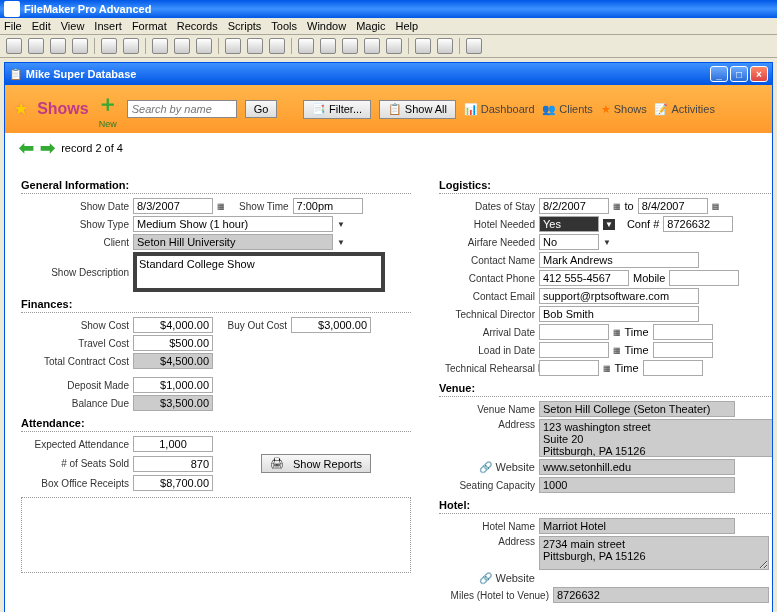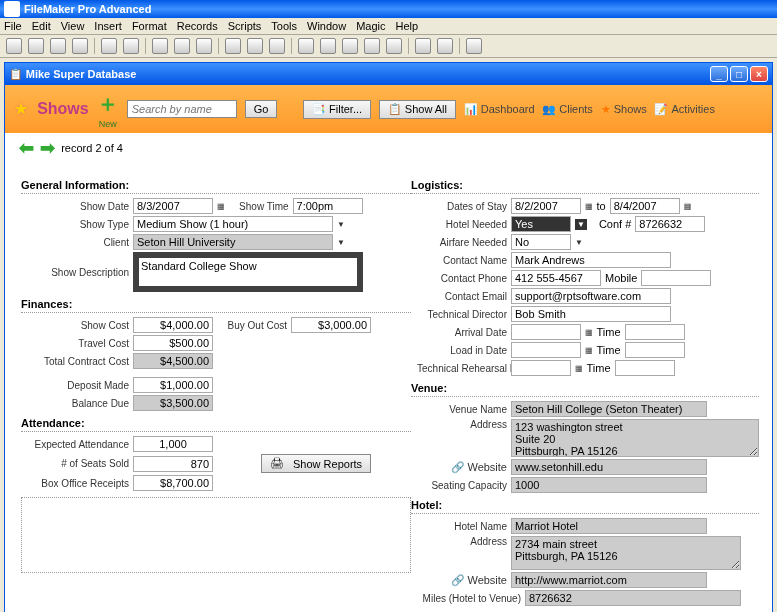--- a/index.html
+++ b/index.html
@@ -26,31 +26,31 @@
 .btn { background: linear-gradient(#f8f8f8,#ddd); border: 1px solid #888; padding: 2px 8px; cursor: pointer; display: inline-flex; align-items: center; gap: 3px; }
 .navlink { color: #444; display: inline-flex; align-items: center; gap: 3px; cursor: pointer; }
 .navstar { color: #f70; }
 
 .recnav { background: #fff; padding: 4px 14px; display: flex; align-items: center; gap: 6px; }
 .arrow { font-size: 18px; font-weight: bold; }
 .arrow.l { color: #3a3; }
 .arrow.r { color: #3a3; }
 
 .body { background: #fff; padding: 10px 16px; height: 470px; overflow: hidden; position: relative; }
-.cols { display: flex; }
+.cols { display: flex; gap: 28px; }
 .col { flex: 1; }
 .sect { font-weight: bold; border-bottom: 1px dotted #999; margin: 6px 0 4px; padding-bottom: 2px; }
 .row { display: flex; align-items: center; margin: 2px 0; gap: 4px; }
 .lbl { width: 108px; text-align: right; color: #333; font-size: 10px; }
 .lbl2 { width: 96px; text-align: right; color: #333; font-size: 10px; }
 .inp { border: 1px solid #aaa; background: #fff; padding: 1px 3px; height: 16px; }
 .inp.gr { background: #ccc; }
 .inp.dk { background: #333; color: #fff; }
 .w60 { width: 60px; } .w70 { width: 70px; } .w80 { width: 80px; } .w90 { width: 90px; } .w160 { width: 160px; } .w200 { width: 200px; } .w230 { width: 196px; }
-.ta { border: 6px solid #404040; width: 230px; height: 40px; padding: 2px; resize: none; }
+.ta { border: 4px solid #404040; width: 252px; height: 40px; padding: 2px; resize: none; }
 .tri { font-size: 8px; color: #333; }
 .bigbox { border: 1px dotted #999; width: 390px; height: 76px; margin-top: 6px; }
 </style>
 </head>
 <body>
 
 <div class="titlebar">
   <span class="icon"></span>
   <span>FileMaker Pro Advanced</span>
 </div>
@@ -308,21 +308,20 @@
             <span class="lbl2">Hotel Name</span>
           <input class="inp gr w230" value="Marriot Hotel" style="">
         </div>
         <div class="row" style="align-items:flex-start">
             <span class="lbl2">Address</span>
           <textarea class="inp gr" style="width: 230px; height: 34px; white-space: pre;">2734 main street
 Pittsburgh, PA 15126</textarea>
         </div>
         <div class="row">
             <span class="lbl2"><span>🔗</span> <span>Website</span></span>
-          <input class="inp gr w230" value="http://www.marriot.com" style="">
         </div>
         <div class="row">
             <span class="lbl2" style="width:110px">Miles (Hotel to Venue)</span>
           <input class="inp gr" style="width: 216px;" value="8726632">
         </div>
       </div>
     </div>
   </div>
 
 </div>

